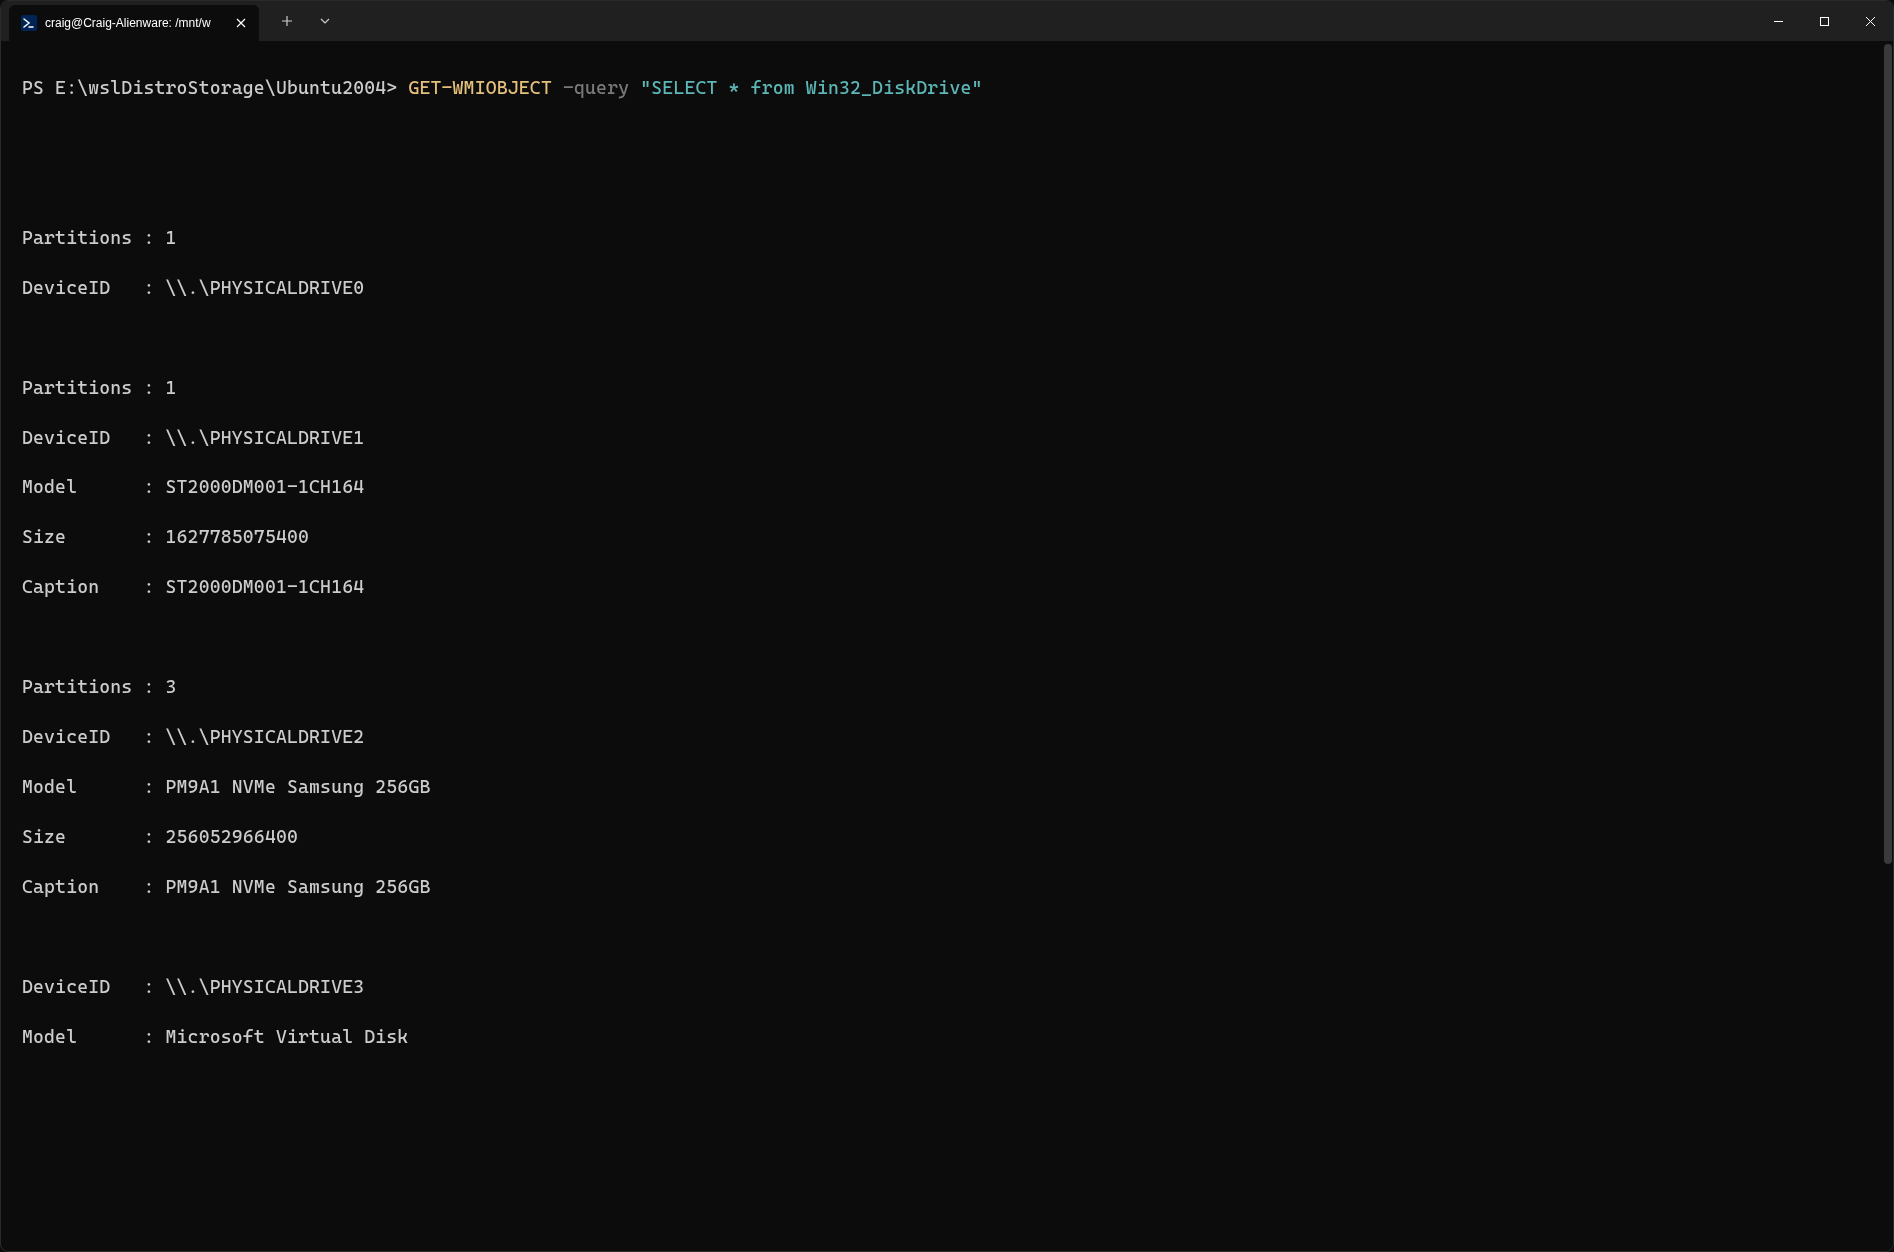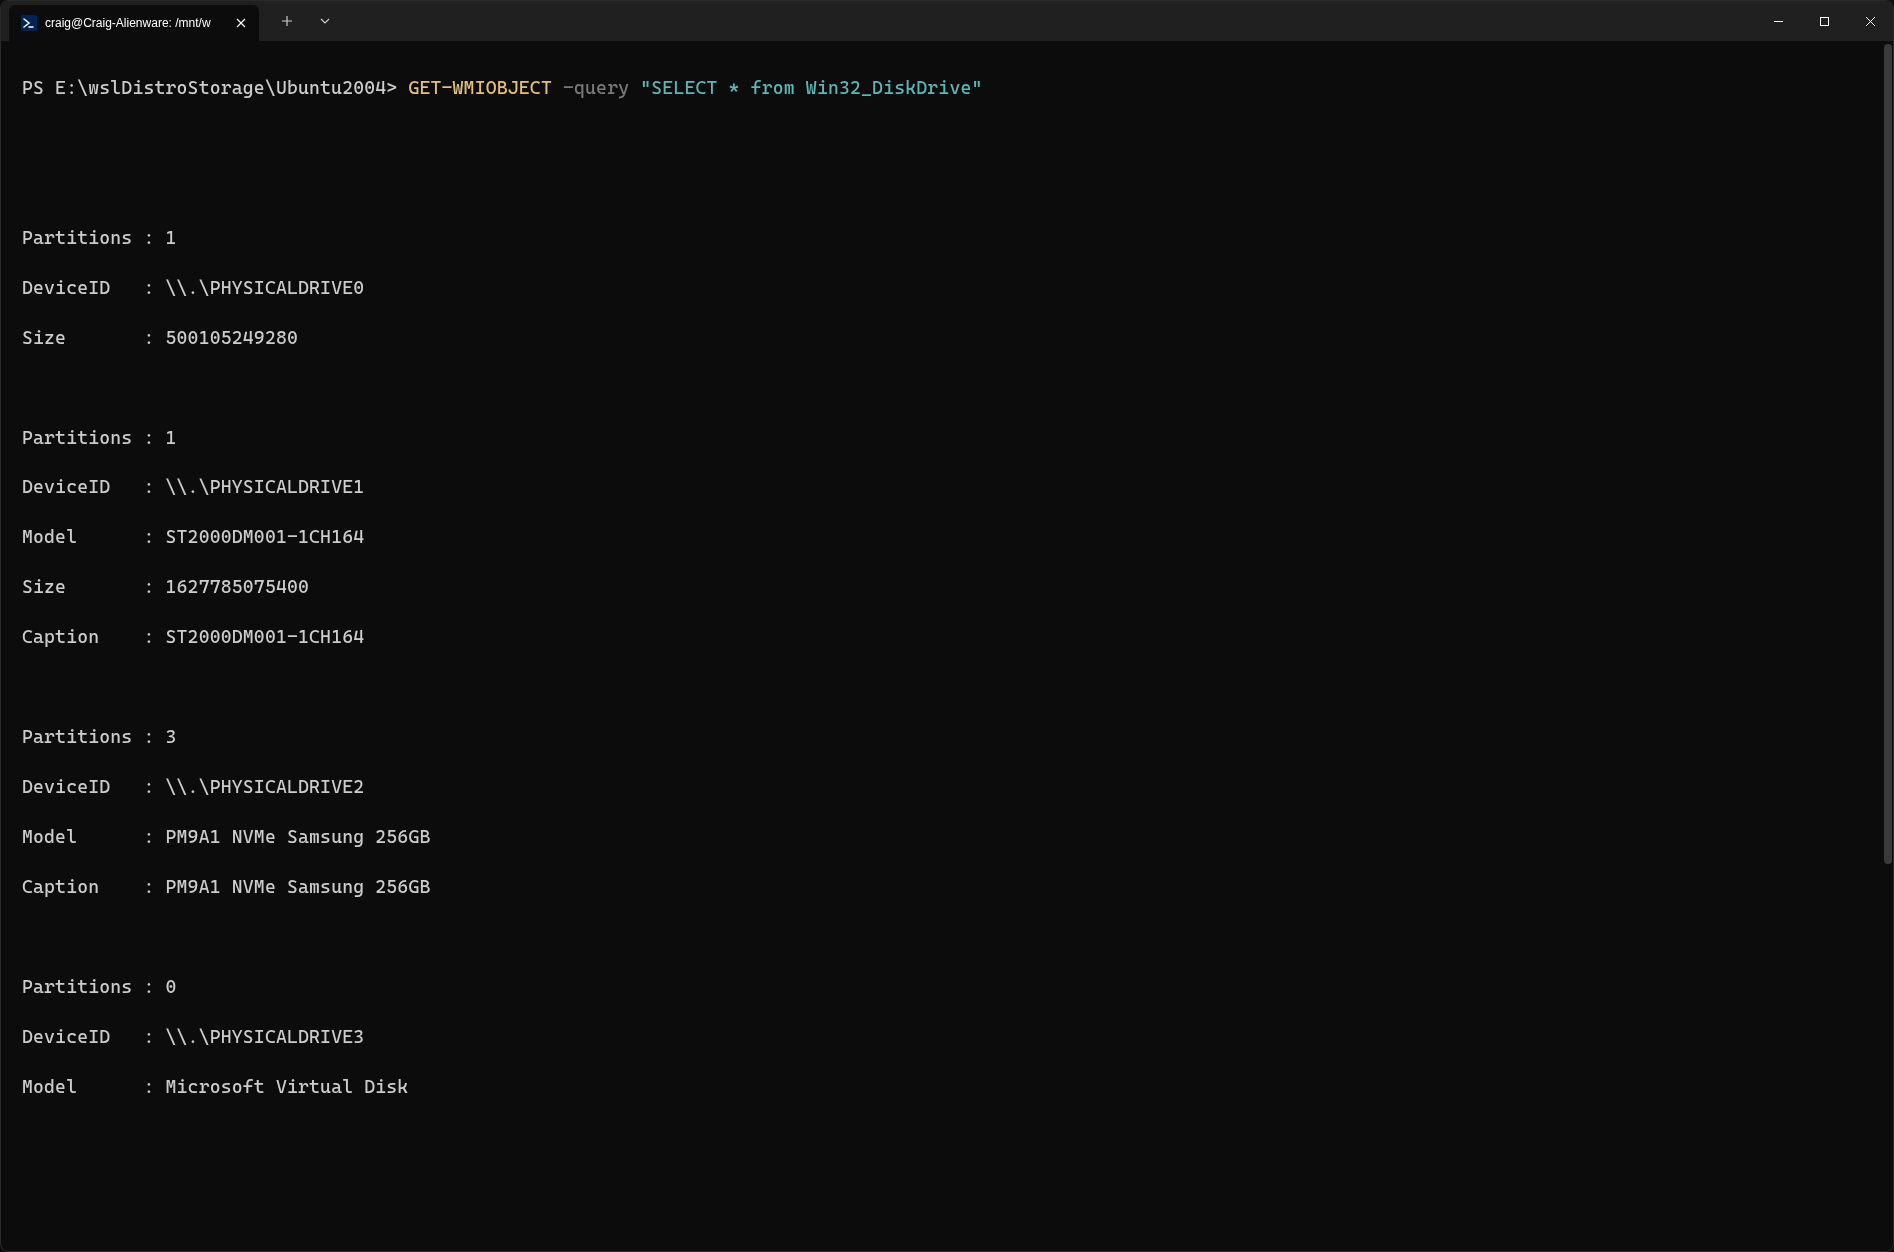--- a/index.html
+++ b/index.html
@@ -160,34 +160,33 @@
     </div>
   </div>
 </div>
 
 <div class="terminal">
 <span class="line"><span class="ps-prompt">PS E:\wslDistroStorage\Ubuntu2004&gt; </span><span class="cmd-yellow">GET-WMIOBJECT</span><span class="cmd-gray"> -query </span><span class="cmd-cyan">"SELECT * from Win32_DiskDrive"</span></span>
 <span class="line">&nbsp;</span>
 <span class="line">&nbsp;</span>
 <span class="line"><span>Partitions : </span><span>1</span></span>
 <span class="line"><span>DeviceID   : </span><span>\\.\PHYSICALDRIVE0</span></span>
-<span class="line"><span>Size       : </span><span>500105249280</span></span>
 <span class="line">&nbsp;</span>
 <span class="line"><span>Partitions : </span><span>1</span></span>
 <span class="line"><span>DeviceID   : </span><span>\\.\PHYSICALDRIVE1</span></span>
 <span class="line"><span>Model      : </span><span>ST2000DM001-1CH164</span></span>
 <span class="line"><span>Size       : </span><span>1627785075400</span></span>
 <span class="line"><span>Caption    : </span><span>ST2000DM001-1CH164</span></span>
 <span class="line">&nbsp;</span>
 <span class="line"><span>Partitions : </span><span>3</span></span>
 <span class="line"><span>DeviceID   : </span><span>\\.\PHYSICALDRIVE2</span></span>
 <span class="line"><span>Model      : </span><span>PM9A1 NVMe Samsung 256GB</span></span>
+<span class="line"><span>Size       : </span><span>256052966400</span></span>
 <span class="line"><span>Caption    : </span><span>PM9A1 NVMe Samsung 256GB</span></span>
 <span class="line">&nbsp;</span>
-<span class="line"><span>Partitions : </span><span>0</span></span>
 <span class="line"><span>DeviceID   : </span><span>\\.\PHYSICALDRIVE3</span></span>
 <span class="line"><span>Model      : </span><span>Microsoft Virtual Disk</span></span>
 
 
 
 
 
 
 
 

